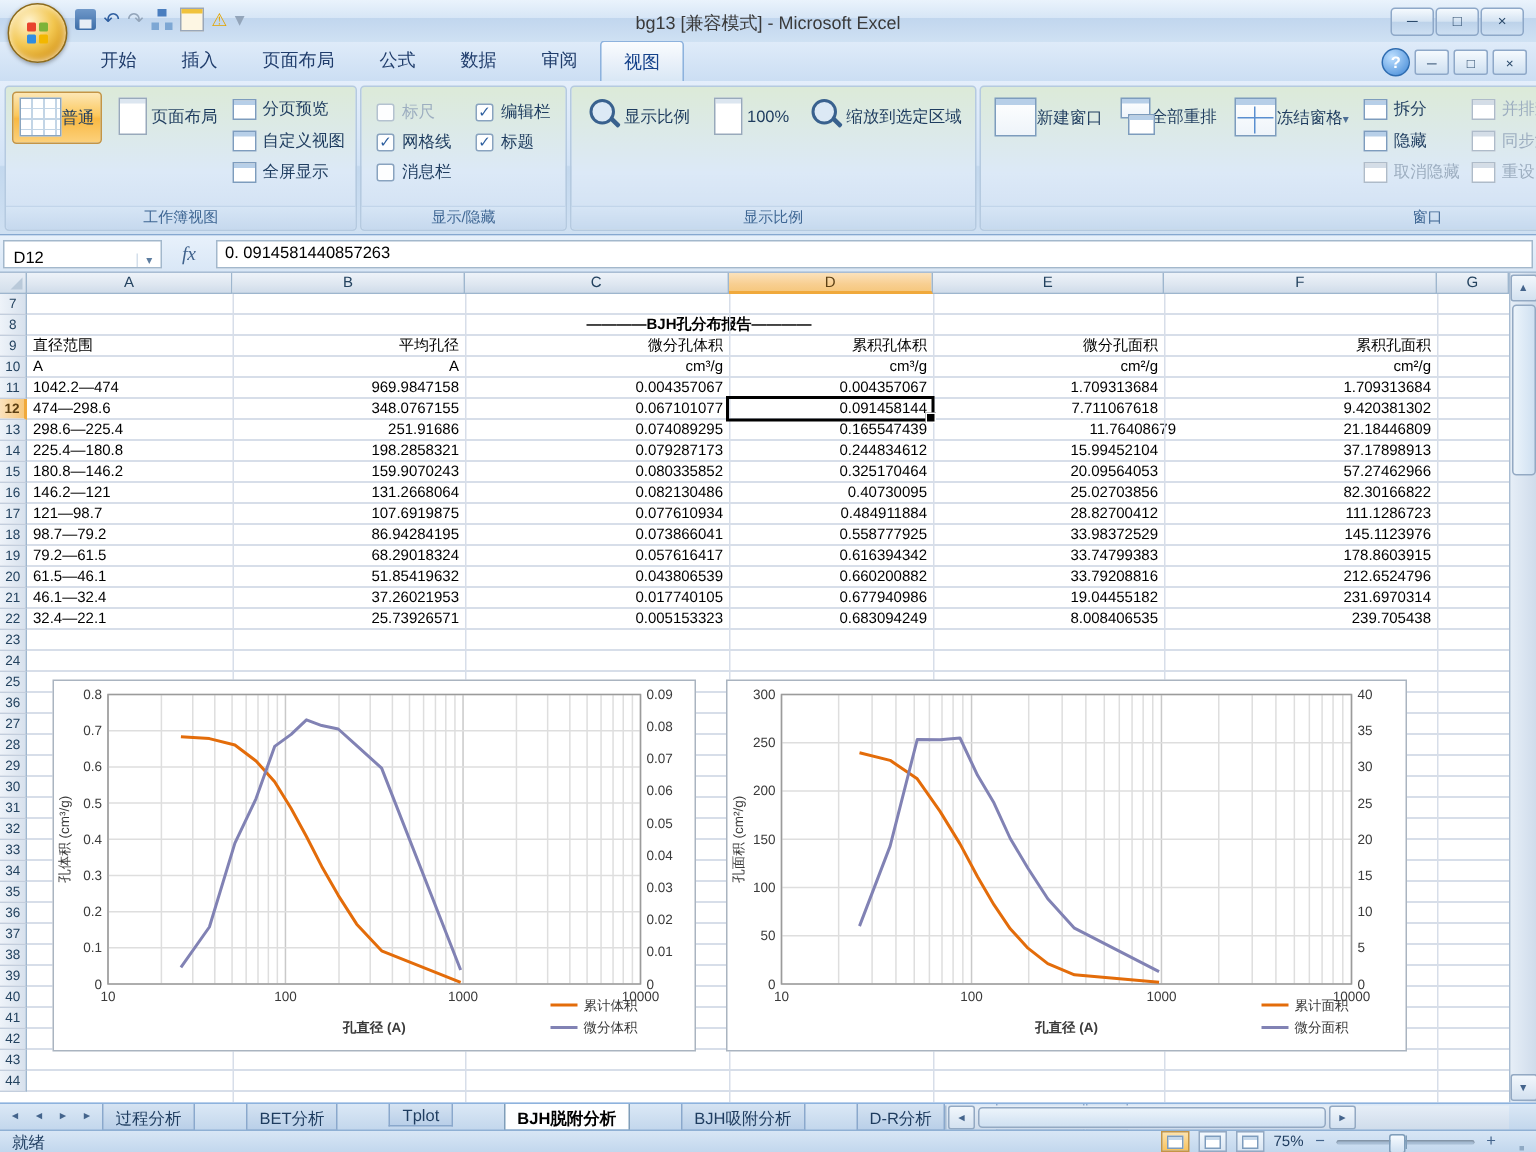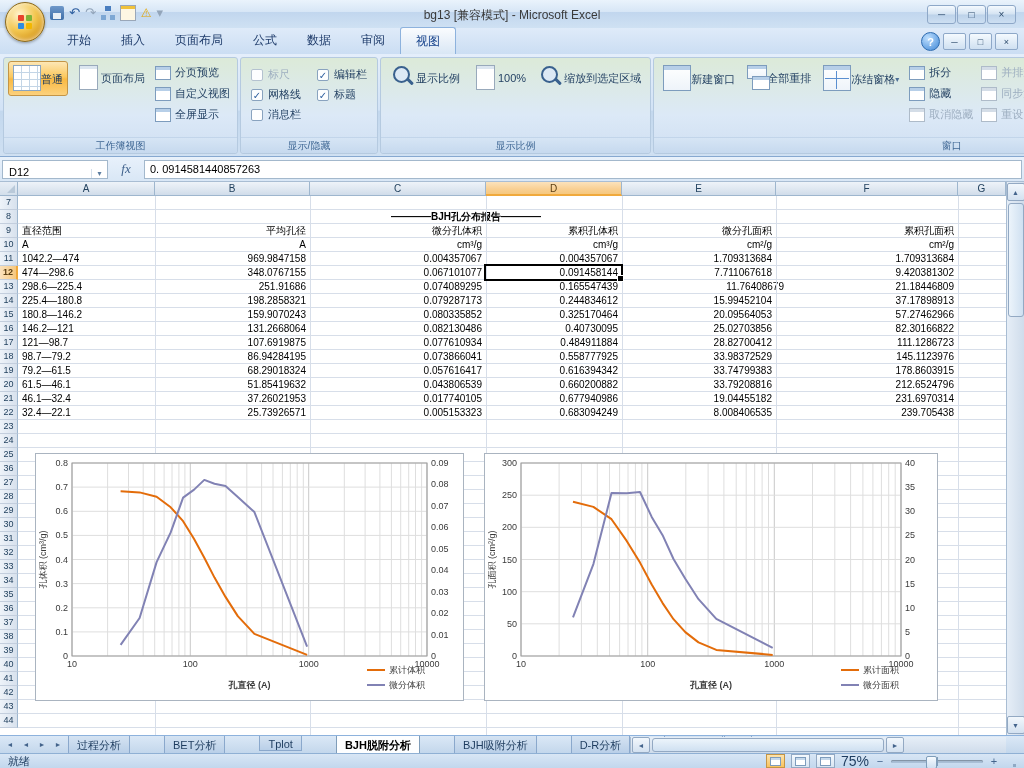--- a/index.html
+++ b/index.html
@@ -156,21 +156,21 @@
 
   
   .statusbar{position:absolute;top:753px;left:0;right:0;height:15px;box-sizing:border-box;
     background:linear-gradient(#d8e6f5,#c2d7ed);border-top:1px solid #8fb0d4;
     font-size:11px;color:#1e3c5f;display:flex;align-items:center;padding:0 8px;}
   .sb-right{margin-left:auto;display:flex;align-items:center;gap:6px;}
   .viewbtn{width:17px;height:12px;border:1px solid #93a9c3;background:linear-gradient(#f4f9fe,#d8e5f2);
     display:inline-flex;align-items:center;justify-content:center;}
   .viewbtn.active{background:linear-gradient(#fde3ac,#f9c35d);border-color:#c49546;}
   .vbi{width:9px;height:7px;background:#fff;border:1px solid #7d9cbd;box-shadow:inset 0 2px 0 #c6d9ec;}
-  .zoomlabel{font-size:14px;}
+  .zoomlabel{font-size:10px;}
   .zbtn{font-size:11px;color:#44648c;width:10px;text-align:center;}
   .ztrack{width:92px;height:3px;background:#a9bfd6;border-radius:2px;position:relative;box-shadow:inset 0 1px 1px rgba(0,0,0,.25);}
   .zmid{position:absolute;left:50%;top:-3px;width:1px;height:9px;background:#7f9db9;}
   .zthumb{position:absolute;left:38%;top:-4px;width:9px;height:11px;background:linear-gradient(#f7fbff,#cfe0f1);
     border:1px solid #7f9db9;border-radius:2px;}
   .grip{width:11px;height:11px;position:relative;}
   .grip::after{content:"";position:absolute;right:0;bottom:0;width:3px;height:3px;background:#8fa9c4;
     box-shadow:-4px 4px 0 #8fa9c4,-8px 8px 0 #8fa9c4,0 4px 0 #8fa9c4,0 8px 0 #8fa9c4,-4px 8px 0 #8fa9c4;}
 </style>
 </head>

